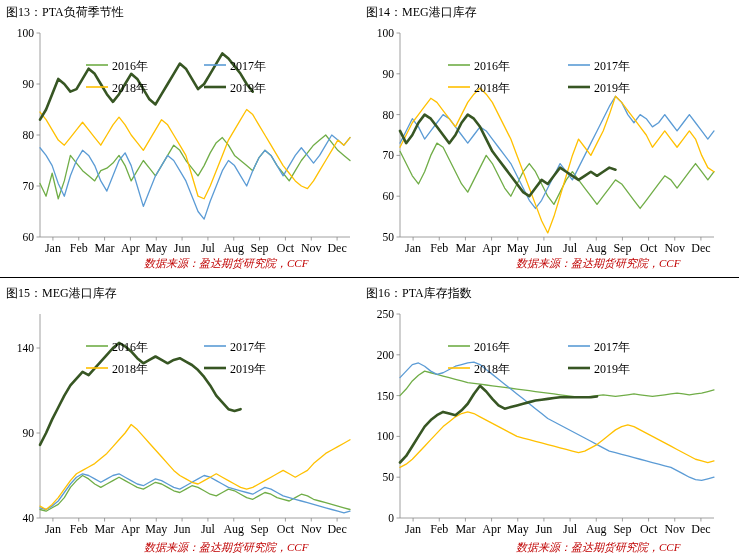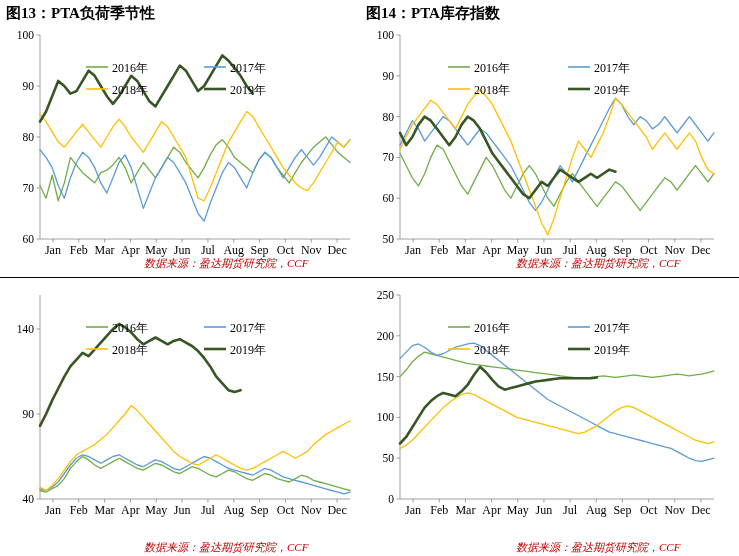--- a/index.html
+++ b/index.html
@@ -6,27 +6,26 @@
   body{
     width:739px;height:556px;
     background:#ffffff;
     font-family:"Liberation Serif", serif;
     color:#000;
     position:relative;
     overflow:hidden;
   }
   .panel{position:absolute;}
   .panel-title{
-    font-size:15px;
+    font-size:12px;
     font-family:"Liberation Serif", serif;
     color:#000;
     margin:0 0 2px 0;
     letter-spacing:0px;
     white-space:nowrap;
-    font-weight:bold;
   }
   .chart-box{position:relative;}
   svg{display:block;}
   .src{
     position:absolute;
     font-size:11px;
     font-style:italic;
     color:#C00000;
     white-space:nowrap;
     font-family:"Liberation Serif", serif;
@@ -91,21 +90,21 @@
         <line x1="80" y1="64" x2="102" y2="64" stroke="#FFC000" stroke-width="1.6"></line>
         <text x="106" y="68.5" font-size="12" font-family="&quot;Liberation Serif&quot;, serif" fill="#000">2018年</text>
         <line x1="198" y1="64" x2="220" y2="64" stroke="#375623" stroke-width="2.6"></line>
         <text x="224" y="68.5" font-size="12" font-family="&quot;Liberation Serif&quot;, serif" fill="#000">2019年</text>
       </svg>
     </div>
 </div>
 <div class="src" style="left:144px; top:256px;">数据来源：盈达期货研究院，CCF</div>
 
 <div class="panel" style="left:366px; top:4px; width:365px;">
-  <div class="panel-title">图14：PTA库存指数</div>
+  <div class="panel-title">图14：MEG港口库存</div>
   <div class="chart-box" id="chart-1">
       <svg width="360" height="248" viewBox="0 0 360 248">
         <line x1="34" y1="10" x2="34" y2="214" stroke="#888" stroke-width="0.8"></line>
         <line x1="34" y1="214" x2="348" y2="214" stroke="#888" stroke-width="0.8"></line>
         <line x1="30.5" y1="214" x2="34" y2="214" stroke="#888" stroke-width="0.8"></line>
         <text x="28" y="218" text-anchor="end" font-size="11.5" font-family="&quot;Liberation Serif&quot;, serif" fill="#000">50</text>
         <line x1="30.5" y1="173.2" x2="34" y2="173.2" stroke="#888" stroke-width="0.8"></line>
         <text x="28" y="177.2" text-anchor="end" font-size="11.5" font-family="&quot;Liberation Serif&quot;, serif" fill="#000">60</text>
         <line x1="30.5" y1="132.39999999999998" x2="34" y2="132.39999999999998" stroke="#888" stroke-width="0.8"></line>
         <text x="28" y="136.39999999999998" text-anchor="end" font-size="11.5" font-family="&quot;Liberation Serif&quot;, serif" fill="#000">70</text>
@@ -152,20 +151,21 @@
         <line x1="202" y1="64" x2="224" y2="64" stroke="#375623" stroke-width="2.6"></line>
         <text x="228" y="68.5" font-size="12" font-family="&quot;Liberation Serif&quot;, serif" fill="#000">2019年</text>
       </svg>
     </div>
 </div>
 <div class="src" style="left:516px; top:256px;">数据来源：盈达期货研究院，CCF</div>
 
 <div class="hrule" style="left:0px; top:277px; width:739px;"></div>
 
 <div class="panel" style="left:6px; top:285px; width:360px;">
+  <div class="panel-title">图15：MEG港口库存</div>
   <div class="chart-box" id="chart-2">
       <svg width="356" height="248" viewBox="0 0 356 248">
         <line x1="34" y1="10" x2="34" y2="214" stroke="#888" stroke-width="0.8"></line>
         <line x1="34" y1="214" x2="344" y2="214" stroke="#888" stroke-width="0.8"></line>
         <line x1="30.5" y1="214" x2="34" y2="214" stroke="#888" stroke-width="0.8"></line>
         <text x="28" y="218" text-anchor="end" font-size="11.5" font-family="&quot;Liberation Serif&quot;, serif" fill="#000">40</text>
         <line x1="30.5" y1="129" x2="34" y2="129" stroke="#888" stroke-width="0.8"></line>
         <text x="28" y="133" text-anchor="end" font-size="11.5" font-family="&quot;Liberation Serif&quot;, serif" fill="#000">90</text>
         <line x1="30.5" y1="44" x2="34" y2="44" stroke="#888" stroke-width="0.8"></line>
         <text x="28" y="48" text-anchor="end" font-size="11.5" font-family="&quot;Liberation Serif&quot;, serif" fill="#000">140</text>
@@ -204,20 +204,21 @@
         <line x1="80" y1="64" x2="102" y2="64" stroke="#FFC000" stroke-width="1.6"></line>
         <text x="106" y="68.5" font-size="12" font-family="&quot;Liberation Serif&quot;, serif" fill="#000">2018年</text>
         <line x1="198" y1="64" x2="220" y2="64" stroke="#375623" stroke-width="2.6"></line>
         <text x="224" y="68.5" font-size="12" font-family="&quot;Liberation Serif&quot;, serif" fill="#000">2019年</text>
       </svg>
     </div>
 </div>
 <div class="src" style="left:144px; top:540px;">数据来源：盈达期货研究院，CCF</div>
 
 <div class="panel" style="left:366px; top:285px; width:365px;">
+  <div class="panel-title">图16：PTA库存指数</div>
   <div class="chart-box" id="chart-3">
       <svg width="360" height="248" viewBox="0 0 360 248">
         <line x1="34" y1="10" x2="34" y2="214" stroke="#888" stroke-width="0.8"></line>
         <line x1="34" y1="214" x2="348" y2="214" stroke="#888" stroke-width="0.8"></line>
         <line x1="30.5" y1="214" x2="34" y2="214" stroke="#888" stroke-width="0.8"></line>
         <text x="28" y="218" text-anchor="end" font-size="11.5" font-family="&quot;Liberation Serif&quot;, serif" fill="#000">0</text>
         <line x1="30.5" y1="173.2" x2="34" y2="173.2" stroke="#888" stroke-width="0.8"></line>
         <text x="28" y="177.2" text-anchor="end" font-size="11.5" font-family="&quot;Liberation Serif&quot;, serif" fill="#000">50</text>
         <line x1="30.5" y1="132.39999999999998" x2="34" y2="132.39999999999998" stroke="#888" stroke-width="0.8"></line>
         <text x="28" y="136.39999999999998" text-anchor="end" font-size="11.5" font-family="&quot;Liberation Serif&quot;, serif" fill="#000">100</text>

